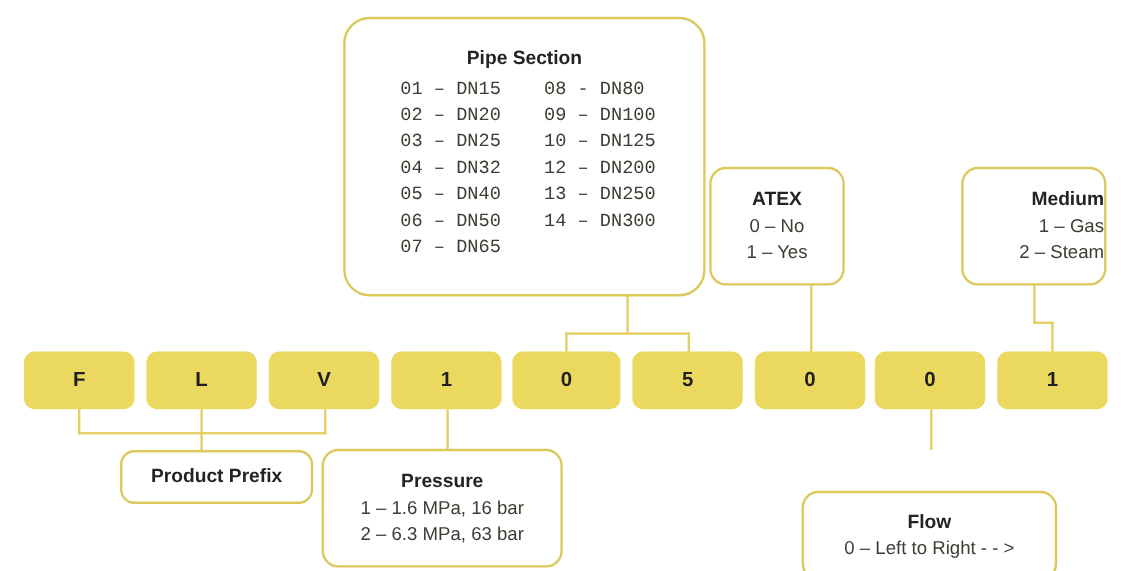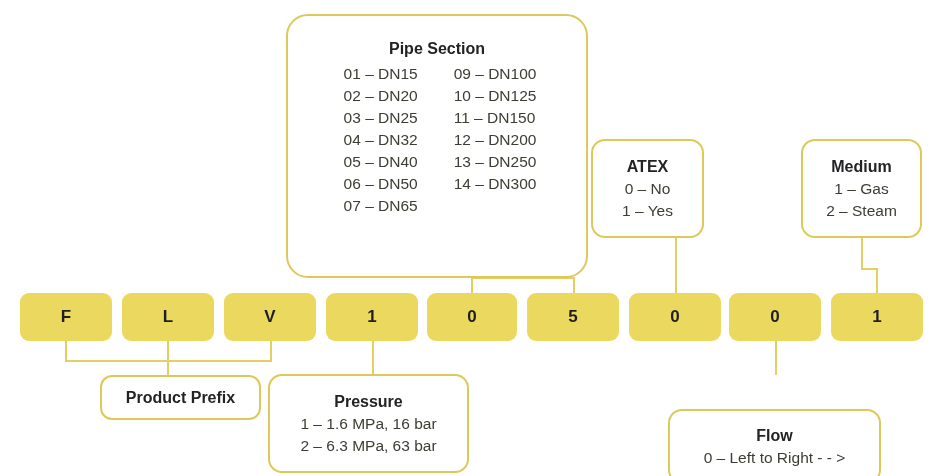--- a/index.html
+++ b/index.html
@@ -42,36 +42,37 @@
     line-height: 22px;
     color: #3b3e33;
     white-space: nowrap;
   }
 
   
   #pipe-section-card {
     left: 286px;
     top: 14px;
     width: 302px;
-    height: 264px;
+    height: 233px;
     border-radius: 22px;
     justify-content: flex-start;
     padding-top: 22px;
   }
   #pipe-section-card .card-title { margin-bottom: 3px; }
   .pipe-cols {
     display: flex;
     gap: 36px;
     padding-left: 6px;
+    font-family: Liberation Mono, monospace;
   }
   .pipe-col { display: flex; flex-direction: column; }
 
   
   #atex-card   { left: 591px; top: 139px; width: 113px; height: 99px; }
-  #medium-card { left: 801px; top: 139px; width: 121px; height: 99px; }
+  #medium-card { left: 801px; top: 139px; width: 121px; height: 99px; align-items: flex-end; }
   #product-prefix-card {
     left: 88px; top: 375px; width: 161px; height: 45px; border-radius: 12px; margin-left: 12px;
   }
   #pressure-card { left: 268px; top: 374px; width: 201px; height: 99px; }
   #flow-card     { left: 668px; top: 374px; width: 213px; height: 75px; margin-top: 35px; }
 
   
   .code-cell {
     position: absolute;
     top: 293px;
@@ -136,23 +137,23 @@
     <div class="pipe-col">
       <div class="card-line">01 – DN15</div>
       <div class="card-line">02 – DN20</div>
       <div class="card-line">03 – DN25</div>
       <div class="card-line">04 – DN32</div>
       <div class="card-line">05 – DN40</div>
       <div class="card-line">06 – DN50</div>
       <div class="card-line">07 – DN65</div>
     </div>
     <div class="pipe-col">
+      <div class="card-line">08 - DN80</div>
       <div class="card-line">09 – DN100</div>
       <div class="card-line">10 – DN125</div>
-      <div class="card-line">11 – DN150</div>
       <div class="card-line">12 – DN200</div>
       <div class="card-line">13 – DN250</div>
       <div class="card-line">14 – DN300</div>
     </div>
   </div>
 </div>
 
 <div class="card" id="atex-card">
   <div class="card-title">ATEX</div>
   <div class="card-line">0 – No</div>

